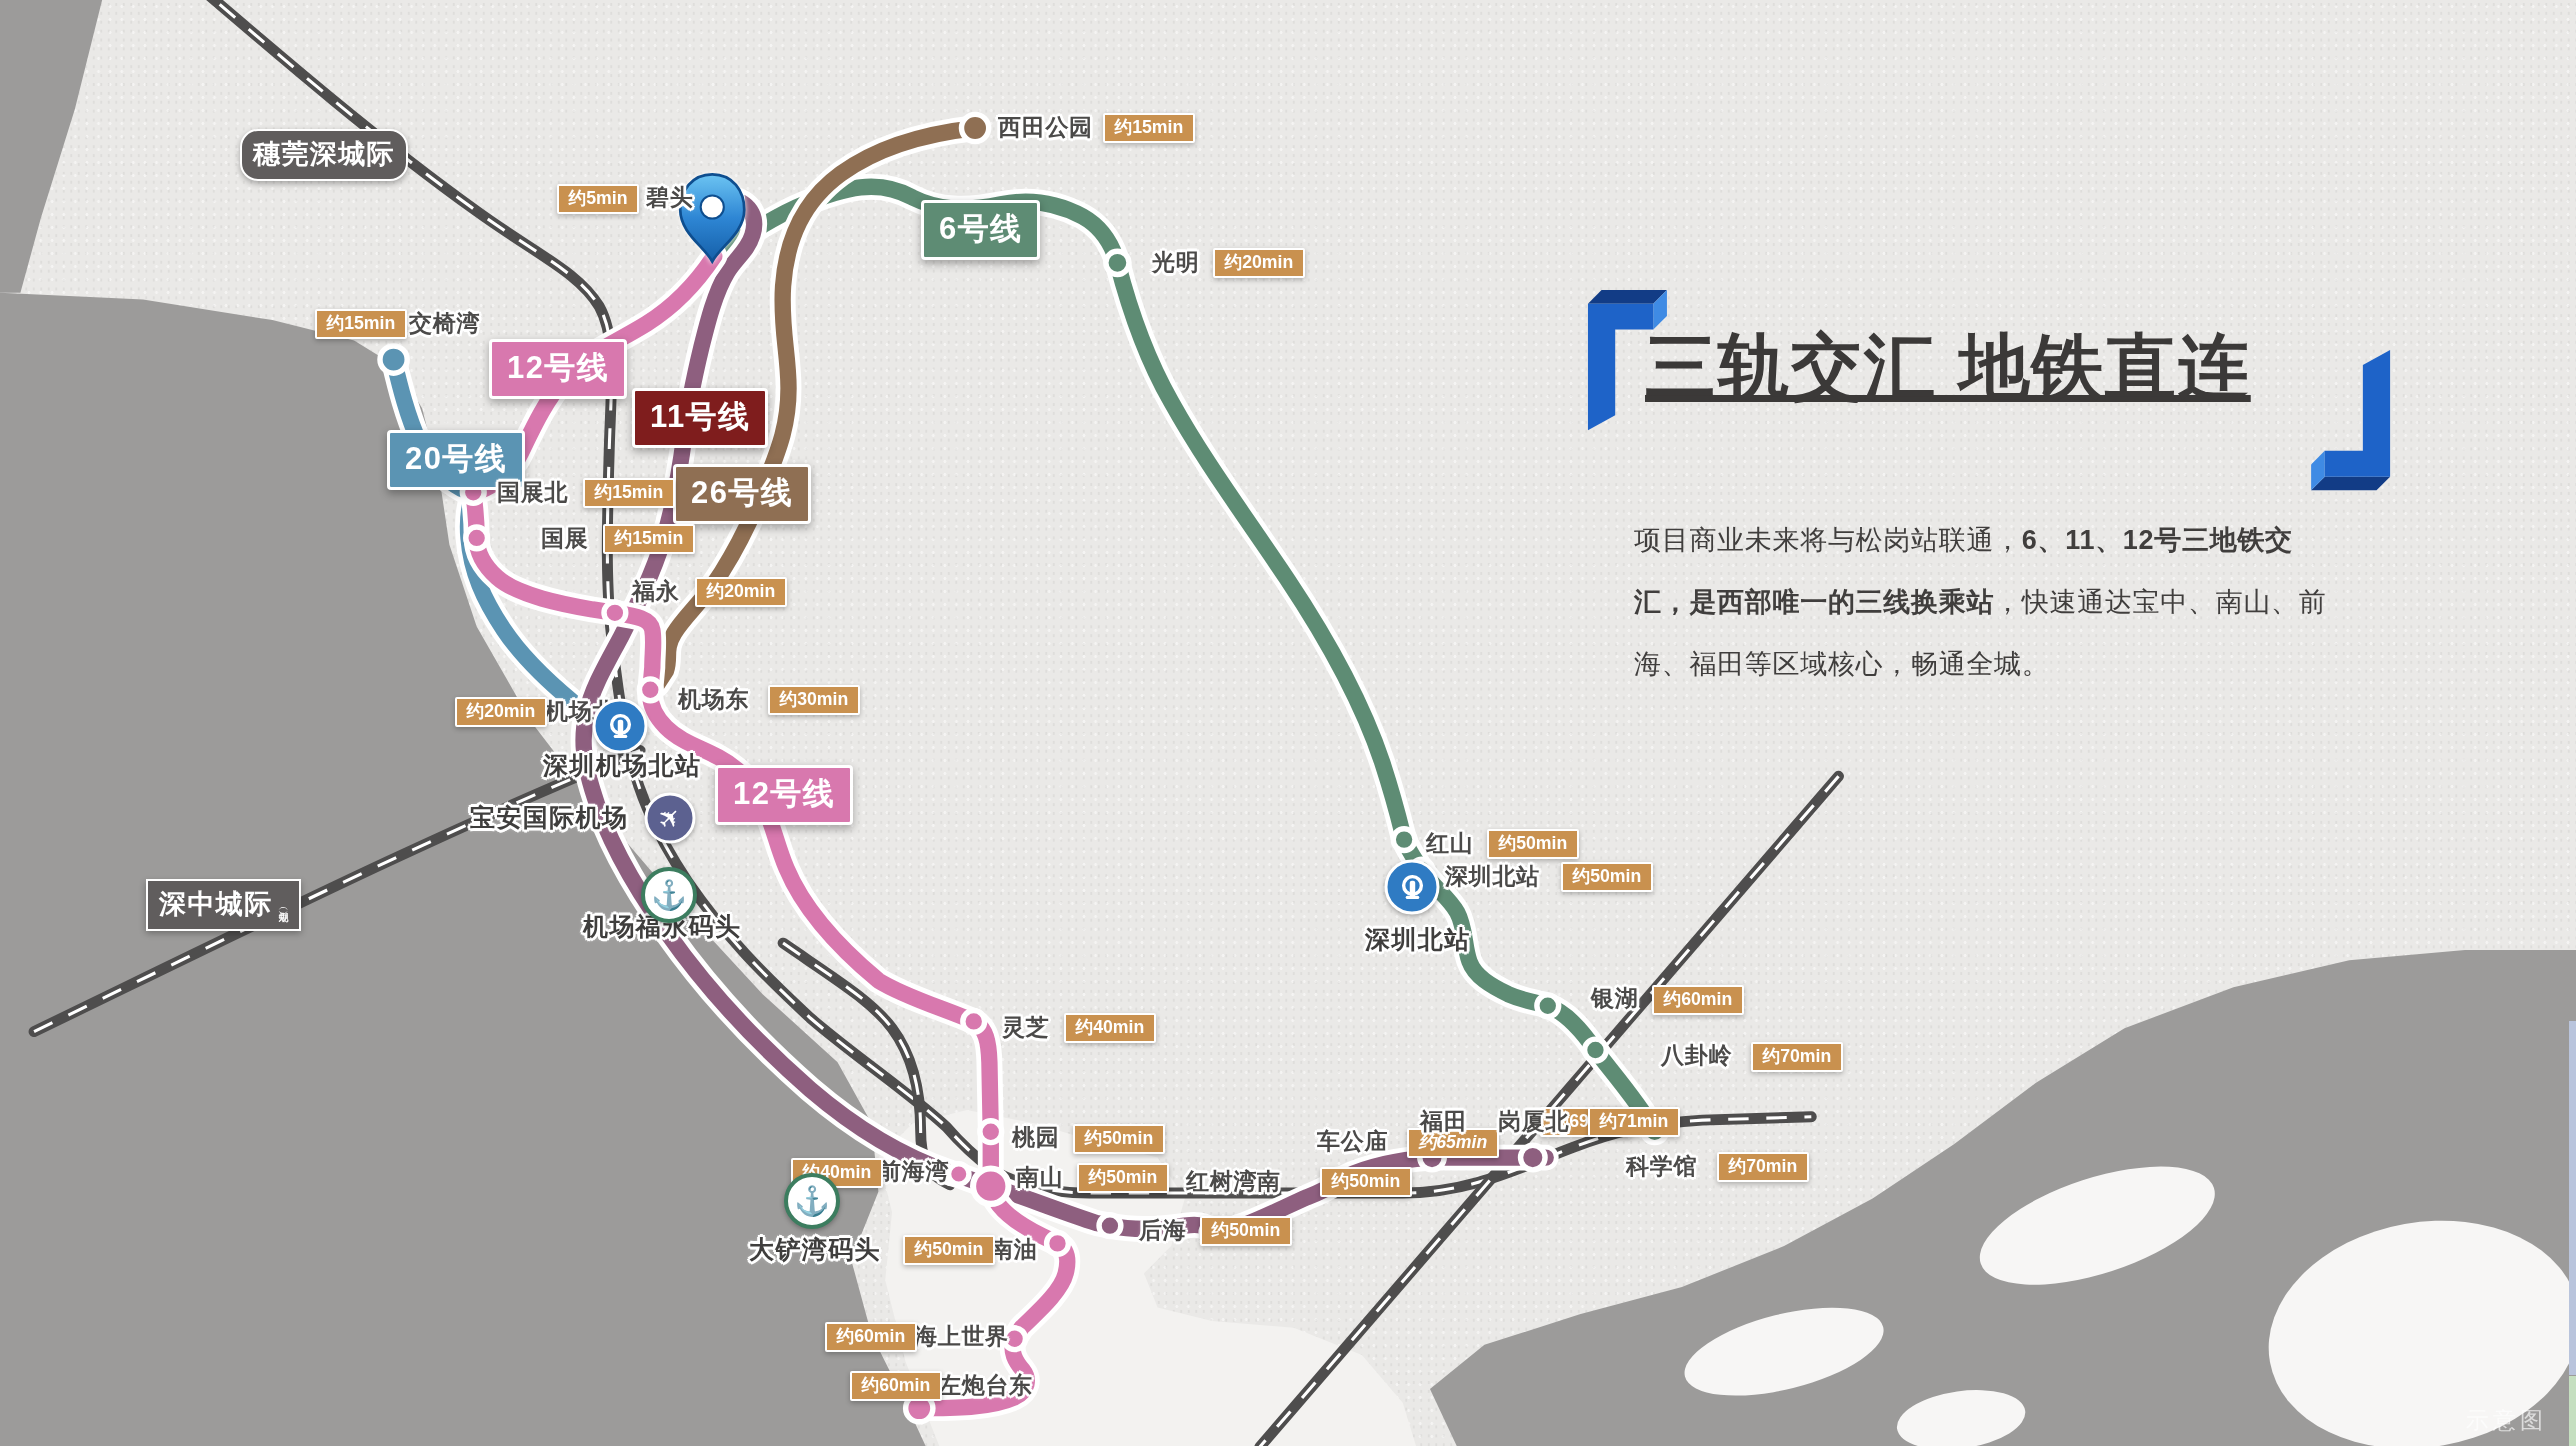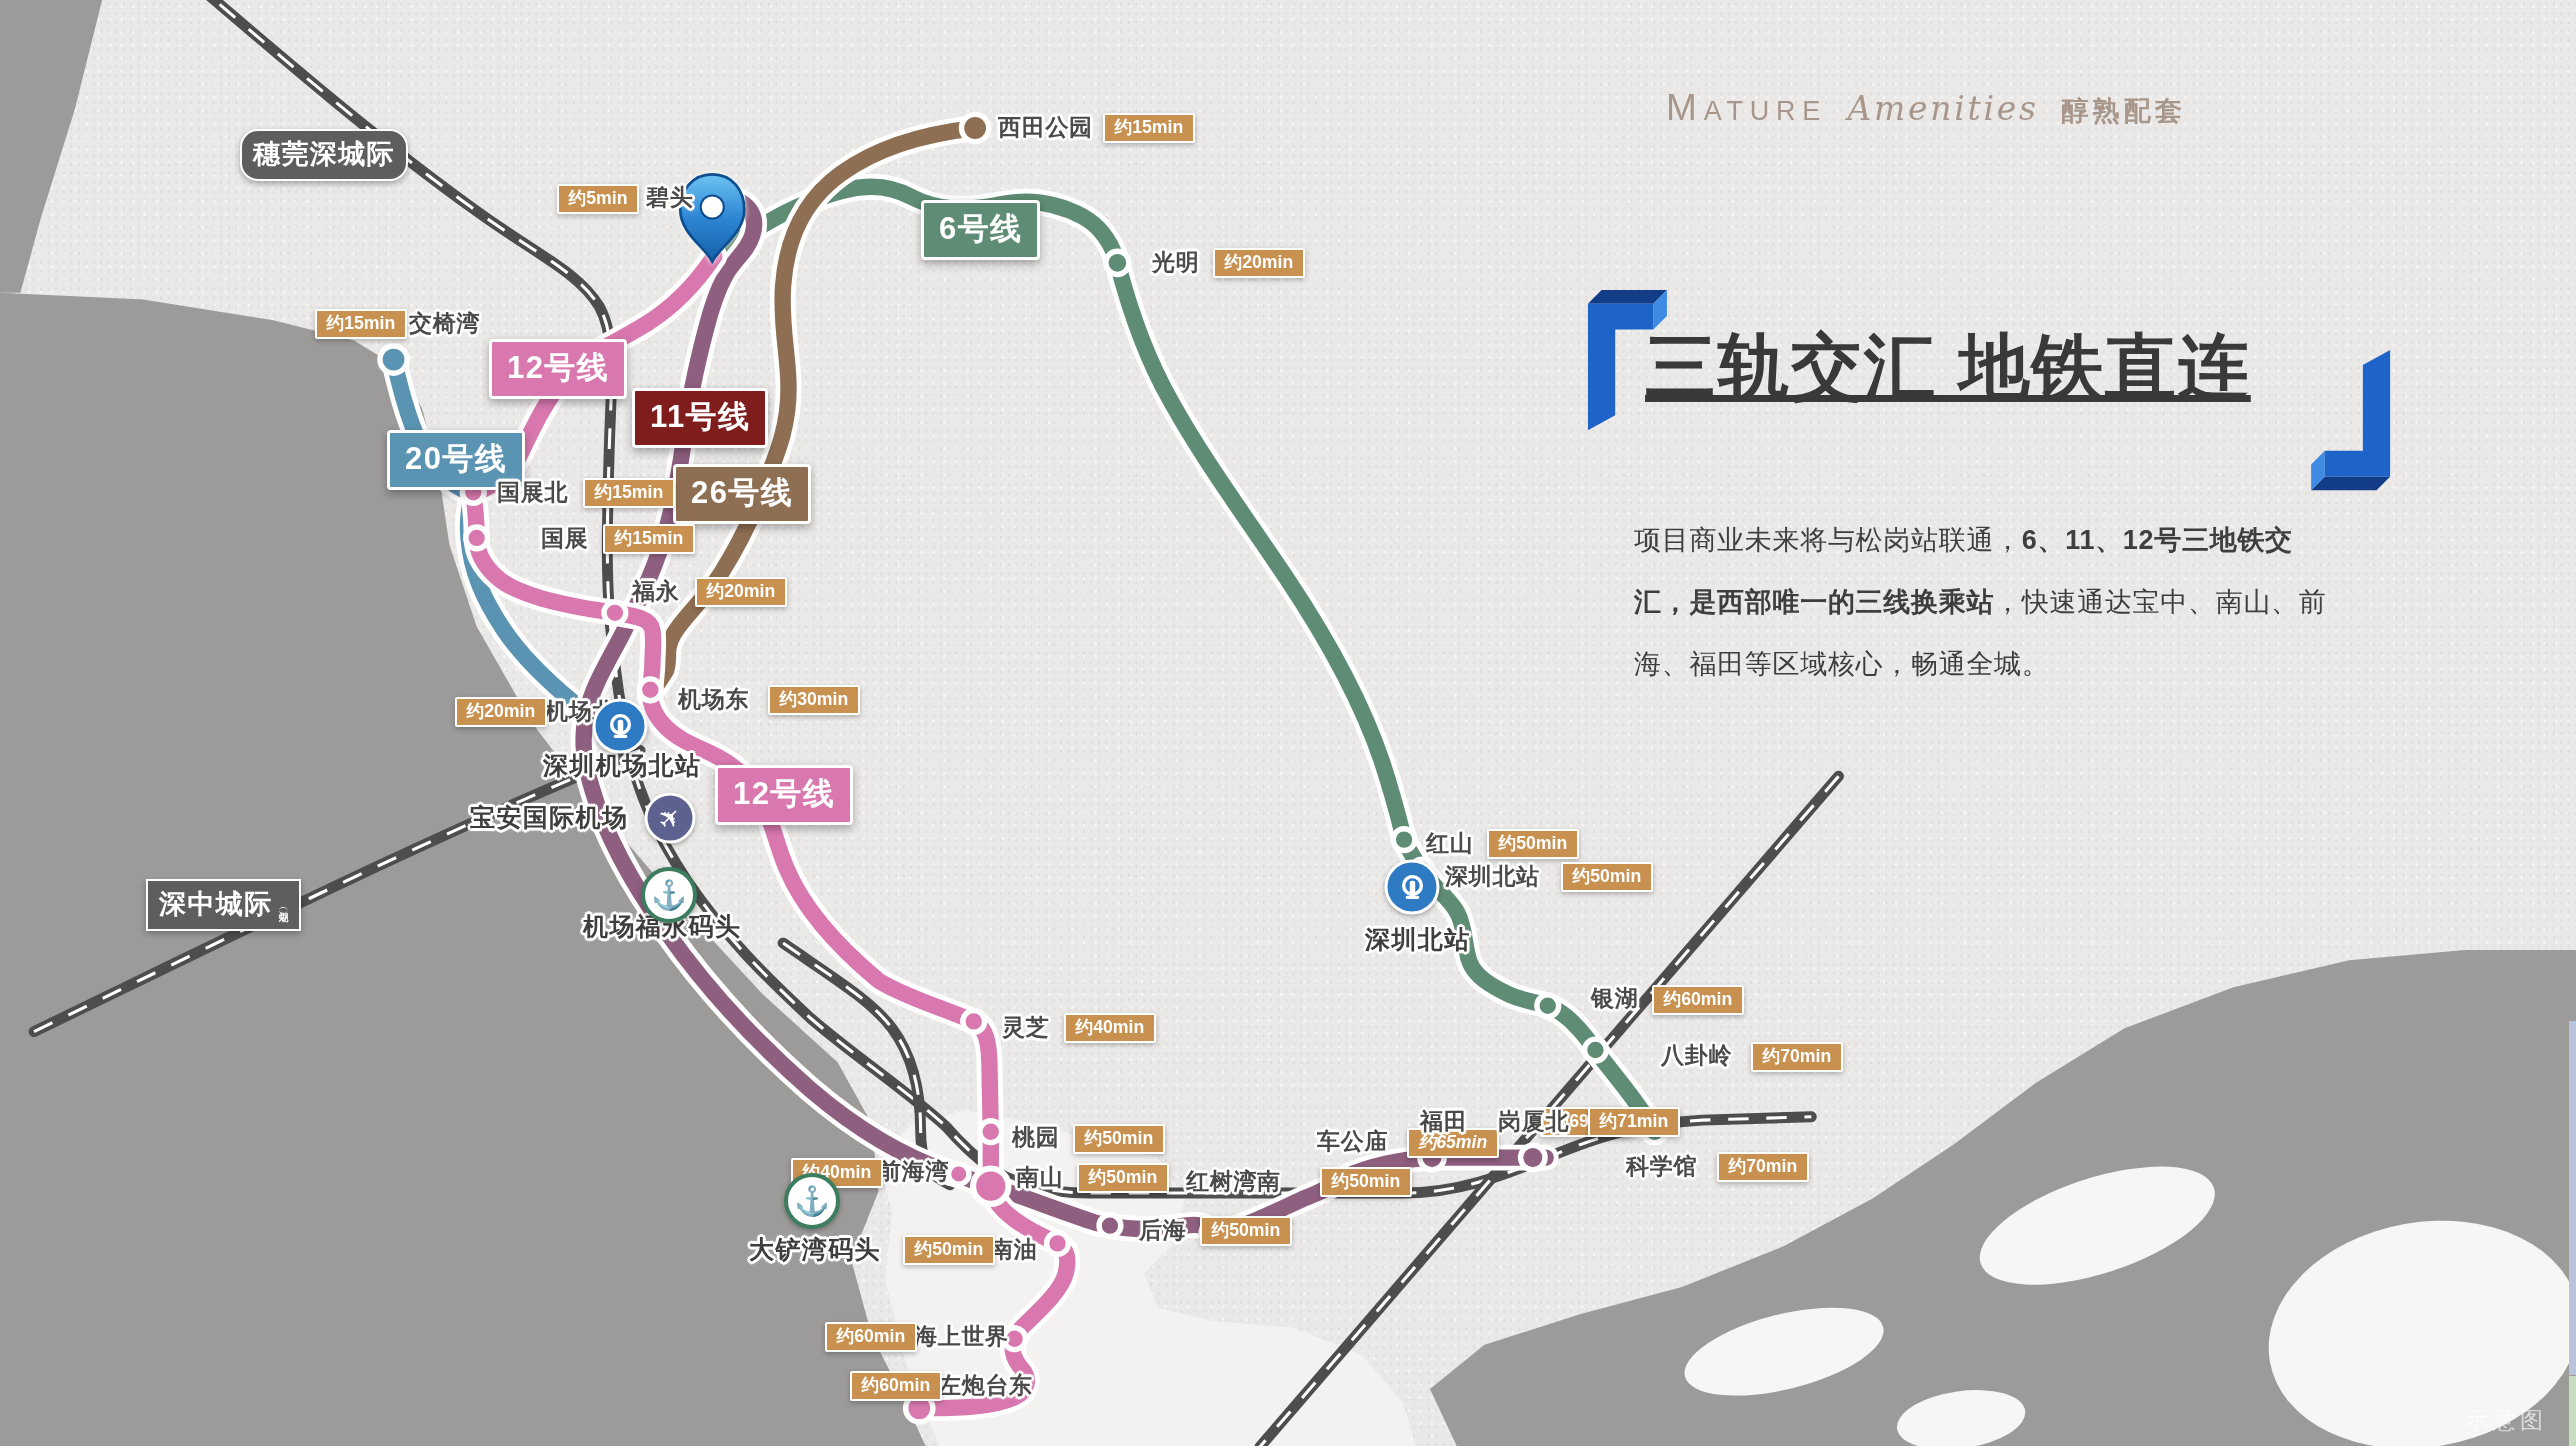--- a/index.html
+++ b/index.html
@@ -129,25 +129,20 @@
     <g id="g-pin">
         <g transform="translate(996,250)">
           <path d="M50,6 C80,6 97,30 97,58 C97,92 62,112 50,134 C38,112 3,92 3,58 C3,30 20,6 50,6 Z" fill="url(#pin-grad)" stroke="#0E4E8F" stroke-width="4" filter="drop-shadow(0 0 4px rgba(255,255,255,.9))"></path>
           <circle cx="50" cy="54" r="17" fill="#FFFFFF"></circle>
           <circle cx="50" cy="54" r="17" fill="none" stroke="#0E4E8F" stroke-width="3"></circle>
         </g>
       </g>
   </svg>
 
 
-  <div class="abs amen-header">
-    <span class="en">MATURE</span>
-    <span class="script">Amenities</span>
-    <span class="cn">醇熟配套</span>
-  </div>
 
   <svg class="abs" style="left:0;top:0;" width="2576" height="1447" viewBox="0 0 3783 2125">
     <g>
       <polygon fill="#123C86" points="2332,446 2352,426 2448,426 2428,446"></polygon>
       <polygon fill="#3F8BE4" points="2428,446 2448,426 2448,464 2428,484"></polygon>
       <polygon fill="#1E63C8" points="2332,446 2428,446 2428,484 2372,484 2372,610 2332,632"></polygon>
     </g>
     <g>
       <polygon fill="#123C86" points="3510,700 3490,720 3394,720 3414,700"></polygon>
       <polygon fill="#3F8BE4" points="3414,700 3394,720 3394,682 3414,662"></polygon>

